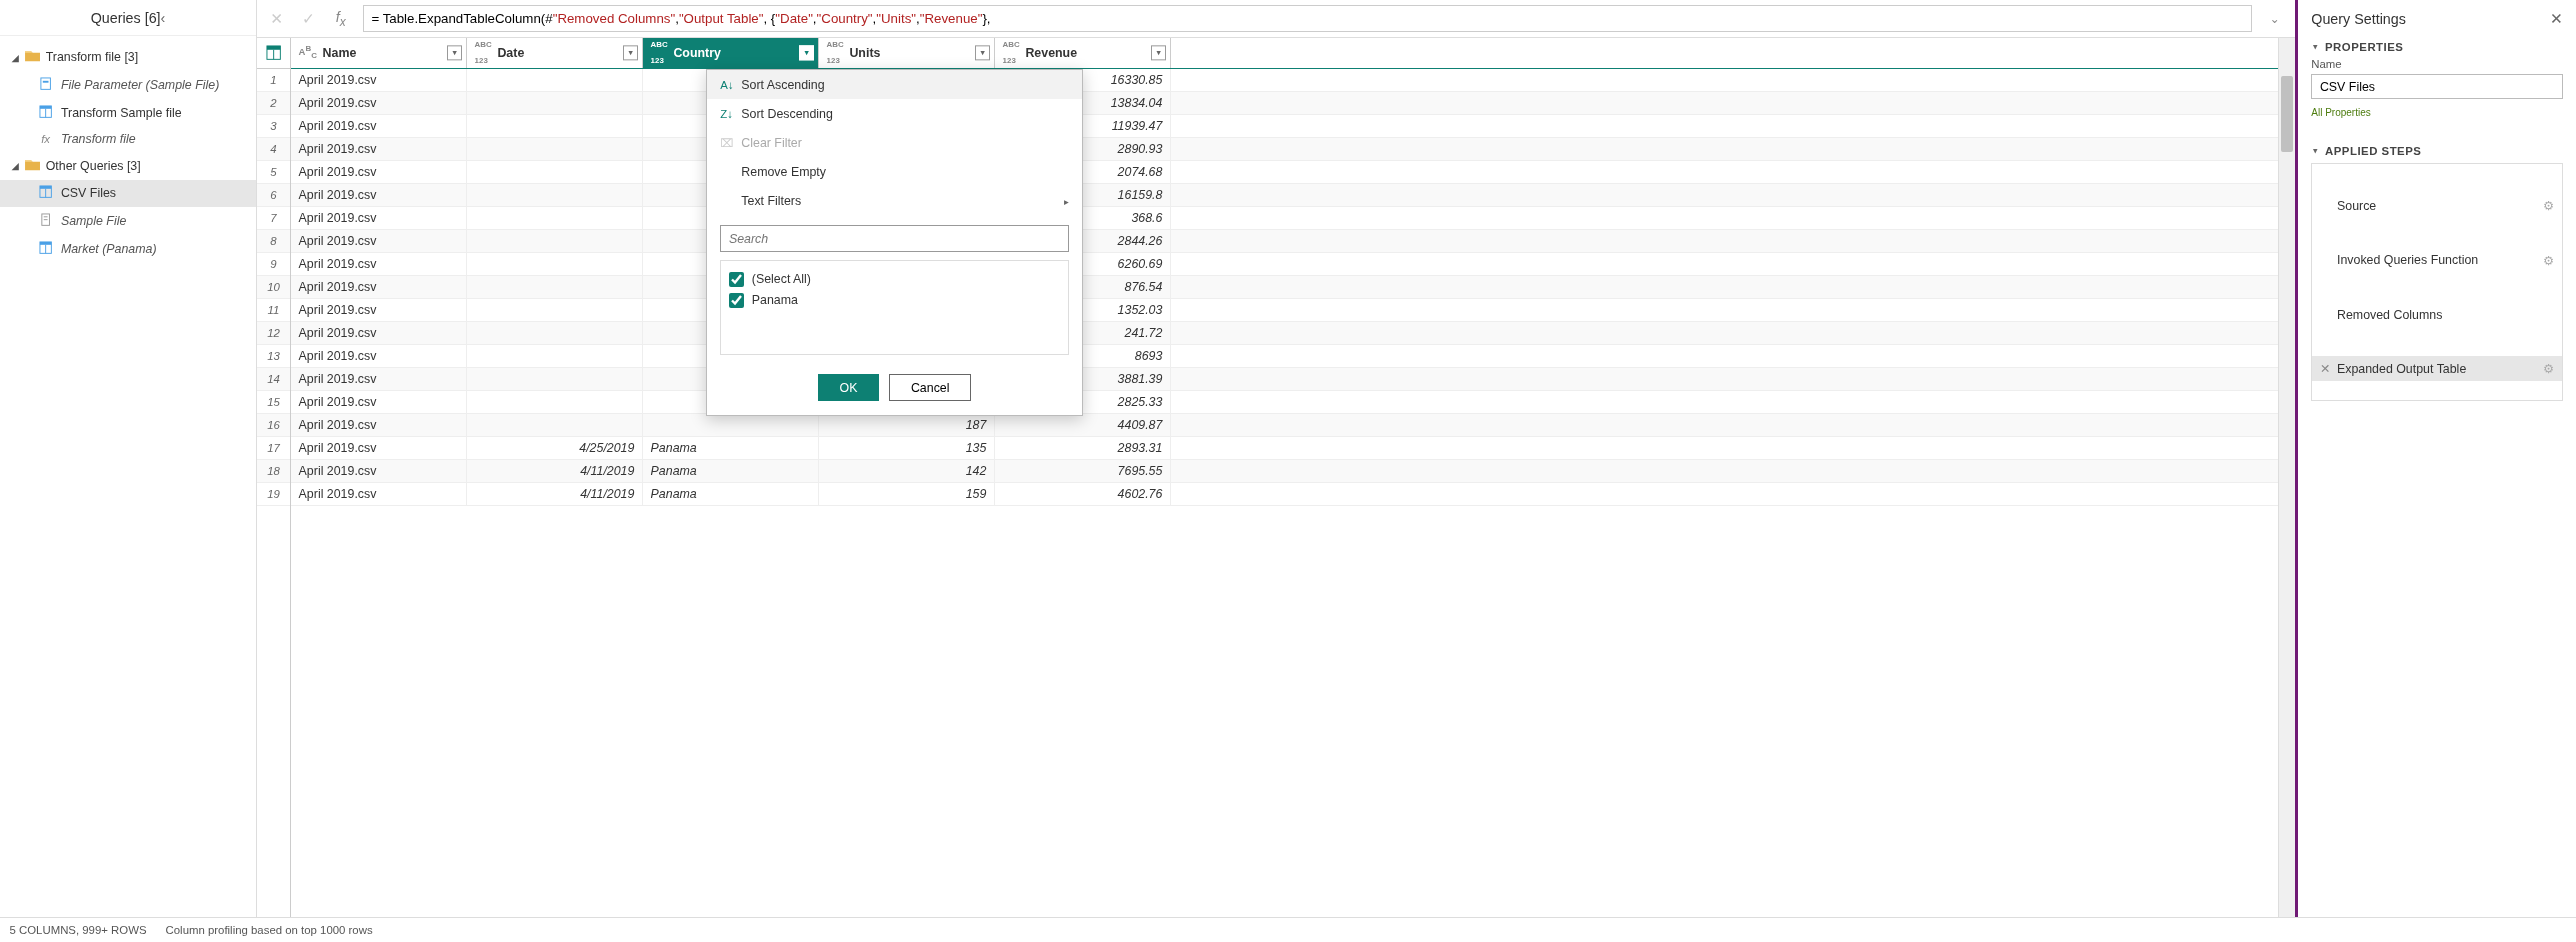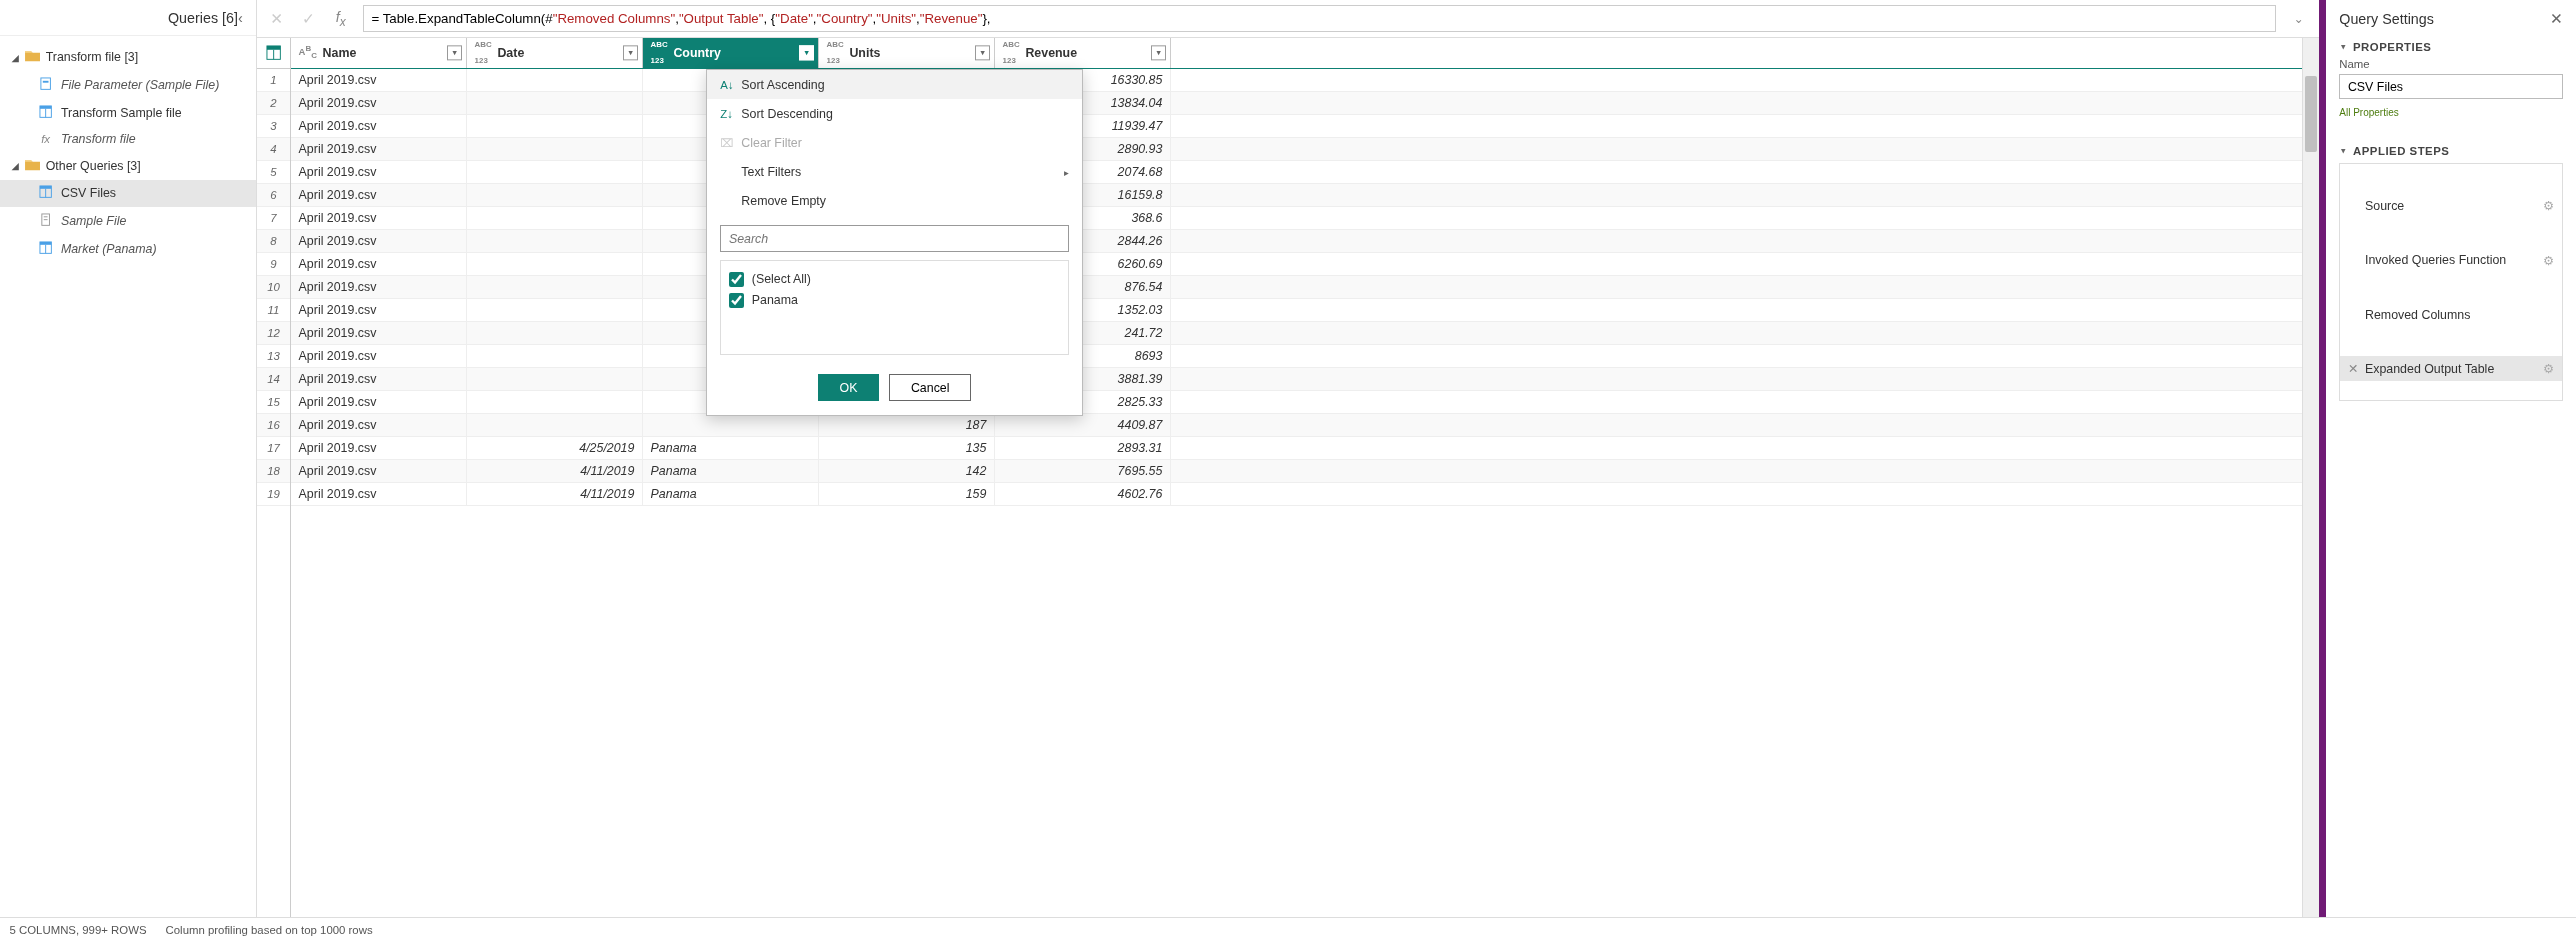--- a/index.html
+++ b/index.html
@@ -1,21 +1,21 @@
 <!DOCTYPE html>
 <html><head>
 <meta charset="utf-8">
 <style>
 * { box-sizing: border-box; margin: 0; padding: 0; font-family: 'Segoe UI', Tahoma, sans-serif; }
 body { background: #fff; color: #333; font-size: 12.4px; overflow: hidden; }
 .app { display: flex; width: 2576px; height: 943px; position: relative; }
 
 
 .left-panel { width: 257px; border-right: 1px solid #ddd; background: #fff; }
-.left-header { display: flex; align-items: center; justify-content: flex-end; padding: 9.5px 13.3px; border-bottom: 1px solid #eee; }
+.left-header { display: flex; align-items: center; justify-content: center; padding: 9.5px 13.3px; border-bottom: 1px solid #eee; }
 .left-header span { font-size: 14.3px; }
 .tree { padding-top: 7.6px; }
 .tree-group { padding: 5.7px 11.4px; display: flex; align-items: center; cursor: pointer; }
 .tree-group .arrow { width: 13.3px; color: #555; font-size: 9.5px; }
 .tree-group .folder-icon { margin-right: 5.7px; }
 .tree-item { padding: 5.7px 11.4px 5.7px 38px; display: flex; align-items: center; cursor: pointer; }
 .tree-item .icon { margin-right: 7.6px; width: 15.3px; text-align: center; }
 .tree-item.italic { font-style: italic; color: #555; }
 .tree-item.selected { background: #e6e6e6; }
 .folder-icon svg { width: 15.3px; height: 13.3px; }
@@ -78,21 +78,21 @@
 .filter-popup .search-box { margin: 9.5px 13.3px 7.6px; }
 .filter-popup .search-box input { width: 100%; height: 27px; border: 1px solid #999; padding: 0 7.6px; font-style: italic; color: #888; font-size: 12.4px; }
 .filter-popup .check-list { margin: 0 13.3px 9.5px; border: 1px solid #ddd; padding: 7.6px; min-height: 95px; }
 .filter-popup .check-item { display: flex; align-items: center; padding: 2.9px 0; }
 .filter-popup .check-item input { width: 15.3px; height: 15.3px; accent-color: #0d8073; margin-right: 7.6px; }
 .filter-popup .btn-row { display: flex; justify-content: center; gap: 9.5px; padding: 9.5px 13.3px 13.3px; }
 .filter-popup .btn { padding: 5.7px 21px; border: 1px solid #666; background: #fff; cursor: pointer; font-size: 12.4px; }
 .filter-popup .btn.primary { background: #0d8073; color: #fff; border-color: #0d8073; }
 
 
-.right-panel { width: 257px; border-left: 7px solid #701a75; padding: 9.5px 13.3px; background: #fff; }
+.right-panel { width: 281px; border-left: 3px solid #701a75; padding: 9.5px 13.3px; background: #fff; }
 .right-header { display: flex; align-items: center; justify-content: space-between; margin-bottom: 13.3px; }
 .right-header span { font-size: 14.3px; }
 .right-header .close { font-size: 15.3px; color: #666; cursor: pointer; }
 .section-title { font-size: 11.4px; font-weight: 700; letter-spacing: 0.5px; color: #444; margin: 9.5px 0 5.7px; }
 .section-title::before { content: "▲"; display:inline-block; transform: rotate(180deg); font-size:7.6px; margin-right:5.7px; color:#666; position:relative; top:-1px;}
 .prop-label { font-size: 11.4px; color: #555; margin-bottom: 3.8px; }
 .prop-input { width: 100%; height: 25px; border: 1px solid #bbb; padding: 0 7.6px; font-size: 12.4px; margin-bottom: 7.6px; }
 .link { color: #4d7c0f; font-size: 10px; cursor: pointer; }
 .steps { border: 1px solid #ddd; margin-top: 5.7px; min-height: 238px; }
 .step { display: flex; align-items: center; padding: 4.8px 7.6px; font-size: 12.4px; margin-top: 30px; }
@@ -419,26 +419,26 @@
       <div class="menu-item">
         <span class="mi-icon">Z↓</span>
         <span>Sort Descending</span>
       </div>
       <div class="menu-item disabled">
         <span class="mi-icon">⌧</span>
         <span>Clear Filter</span>
       </div>
       <div class="menu-item">
         <span class="mi-icon"></span>
+        <span>Remove Empty</span>
+      </div>
+      <div class="menu-item">
+        <span class="mi-icon"></span>
         <span>Text Filters</span>
         <span class="arrow-r">▸</span>
-      </div>
-      <div class="menu-item">
-        <span class="mi-icon"></span>
-        <span>Remove Empty</span>
       </div>
       <div class="search-box">
         <input type="text" placeholder="Search" style="">
       </div>
       <div class="check-list">
         <label class="check-item">
           <input type="checkbox" checked="" style="">
           <span>(Select All)</span>
         </label>
         <label class="check-item">

